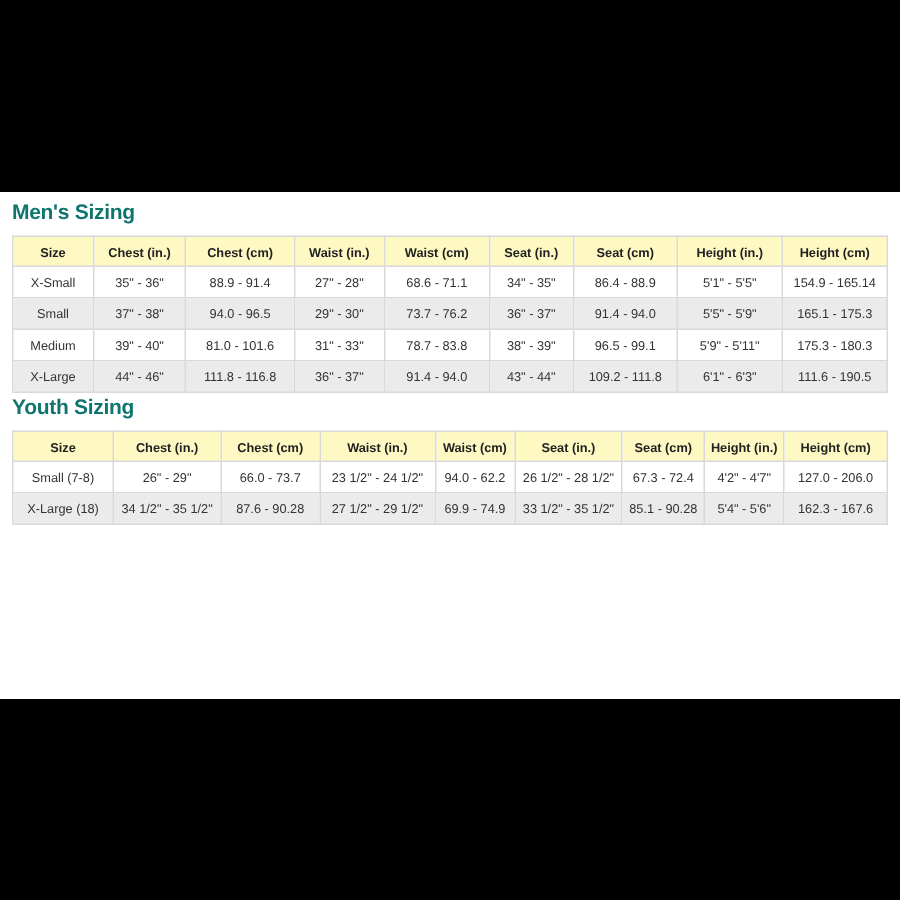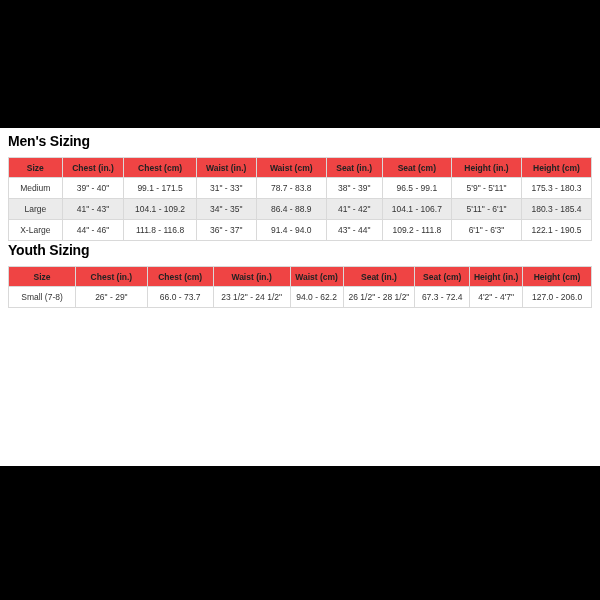--- a/index.html
+++ b/index.html
@@ -20,42 +20,42 @@
     height: 338px;
     background: #ffffff;
     box-sizing: border-box;
     padding: 3px 8px 0 8px;
   }
   h2.section-title {
     margin: 2px 0 8px 0;
     font-size: 14px;
     line-height: 16px;
     font-weight: bold;
-    color: #000000;
+    color: #0f766e;
     letter-spacing: -0.2px;
   }
   h2#youth-title { margin-top: 1px; }
   table.size-table {
     width: 100%;
     border-collapse: collapse;
     table-layout: fixed;
     font-size: 8.5px;
     color: #333333;
   }
   table.size-table th, table.size-table td {
     border: 1px solid #d9d9d9;
     text-align: center;
     vertical-align: middle;
     padding: 0 1px;
     height: 20px;
     overflow: hidden;
     white-space: nowrap;
   }
   table.size-table thead th {
-    background: #ef4444;
+    background: #fef9c3;
     color: #222222;
     font-weight: bold;
     height: 19px;
   }
   table.size-table tbody tr:nth-child(even) td {
     background: #ebebeb;
   }
   table.size-table tbody tr:nth-child(odd) td {
     background: #ffffff;
   }
@@ -109,51 +109,62 @@
           <th>Waist (in.)</th>
           <th>Waist (cm)</th>
           <th>Seat (in.)</th>
           <th>Seat (cm)</th>
           <th>Height (in.)</th>
           <th>Height (cm)</th>
         </tr>
       </thead>
     <tbody>
         <tr>
+          <td>X-Small</td>
+          <td>35" - 36"</td>
+          <td>88.9 - 91.4</td>
+          <td>27" - 28"</td>
+          <td>68.6 - 71.1</td>
+          <td>34" - 35"</td>
+          <td>86.4 - 88.9</td>
+          <td>5'1" - 5'5"</td>
+          <td>154.9 - 165.14</td>
+        </tr>
+        <tr>
+          <td>Small</td>
+          <td>37" - 38"</td>
+          <td>94.0 - 96.5</td>
+          <td>29" - 30"</td>
+          <td>73.7 - 76.2</td>
+          <td>36" - 37"</td>
+          <td>91.4 - 94.0</td>
+          <td>5'5" - 5'9"</td>
+          <td>165.1 - 175.3</td>
+        </tr>
+        <tr>
           <td>Medium</td>
           <td>39" - 40"</td>
-          <td>99.1 - 171.5</td>
+          <td>81.0 - 101.6</td>
           <td>31" - 33"</td>
           <td>78.7 - 83.8</td>
           <td>38" - 39"</td>
           <td>96.5 - 99.1</td>
           <td>5'9" - 5'11"</td>
           <td>175.3 - 180.3</td>
-        </tr>
-        <tr>
-          <td>Large</td>
-          <td>41" - 43"</td>
-          <td>104.1 - 109.2</td>
-          <td>34" - 35"</td>
-          <td>86.4 - 88.9</td>
-          <td>41" - 42"</td>
-          <td>104.1 - 106.7</td>
-          <td>5'11" - 6'1"</td>
-          <td>180.3 - 185.4</td>
         </tr>
         <tr>
           <td>X-Large</td>
           <td>44" - 46"</td>
           <td>111.8 - 116.8</td>
           <td>36" - 37"</td>
           <td>91.4 - 94.0</td>
           <td>43" - 44"</td>
           <td>109.2 - 111.8</td>
           <td>6'1" - 6'3"</td>
-          <td>122.1 - 190.5</td>
+          <td>111.6 - 190.5</td>
         </tr>
       </tbody>
   </table>
 
   <h2 class="section-title" id="youth-title">Youth Sizing</h2>
 
   <table class="size-table" id="youth-table">
     <colgroup>
       <col class="c0">
         <col class="c1">
@@ -183,18 +194,29 @@
           <td>Small (7-8)</td>
           <td>26" - 29"</td>
           <td>66.0 - 73.7</td>
           <td>23 1/2" - 24 1/2"</td>
           <td>94.0 - 62.2</td>
           <td>26 1/2" - 28 1/2"</td>
           <td>67.3 - 72.4</td>
           <td>4'2" - 4'7"</td>
           <td>127.0 - 206.0</td>
         </tr>
+        <tr>
+          <td>X-Large (18)</td>
+          <td>34 1/2" - 35 1/2"</td>
+          <td>87.6 - 90.28</td>
+          <td>27 1/2" - 29 1/2"</td>
+          <td>69.9 - 74.9</td>
+          <td>33 1/2" - 35 1/2"</td>
+          <td>85.1 - 90.28</td>
+          <td>5'4" - 5'6"</td>
+          <td>162.3 - 167.6</td>
+        </tr>
       </tbody>
   </table>
 
 </div>
 
 <div id="bottom-band" class="band"></div>
 
 </body></html>

